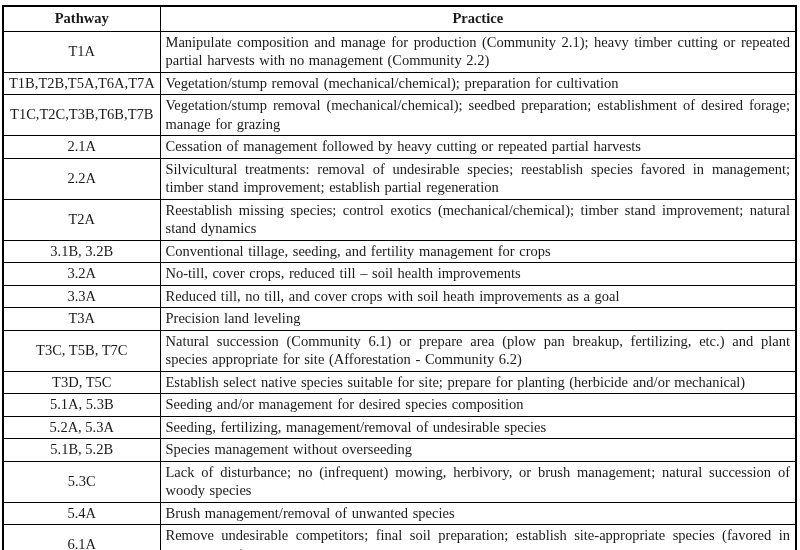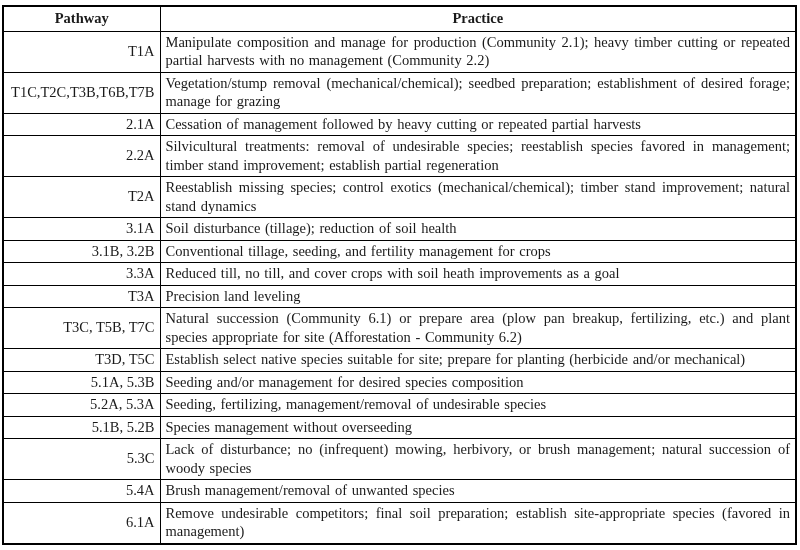--- a/index.html
+++ b/index.html
@@ -31,21 +31,21 @@
     vertical-align: middle;
     overflow: hidden;
   }
   table.pathway-table th {
     font-weight: bold;
     text-align: center;
     padding-top: 2px;
     padding-bottom: 3px;
   }
   td.pathway-cell {
-    text-align: right;
+    text-align: center;
     white-space: nowrap;
     margin-top: 7px;
   }
   td.practice-cell {
     text-align: justify;
     word-spacing: 1px;
   }
 </style>
 </head>
 <body>
@@ -62,42 +62,46 @@
         <th>Practice</th>
       </tr>
     </thead>
     <tbody id="table-body">
 
     <tr>
           <td class="pathway-cell">T1A</td>
           <td class="practice-cell">Manipulate composition and manage for production (Community 2.1); heavy timber cutting or repeated partial harvests with no management (Community 2.2)</td>
         </tr>
         <tr>
+          <td class="pathway-cell">T1B,T2B,T5A,T6A,T7A</td>
+          <td class="practice-cell">Vegetation/stump removal (mechanical/chemical); preparation for cultivation</td>
+        </tr>
+        <tr>
           <td class="pathway-cell">T1C,T2C,T3B,T6B,T7B</td>
           <td class="practice-cell">Vegetation/stump removal (mechanical/chemical); seedbed preparation; establishment of desired forage; manage for grazing</td>
         </tr>
         <tr>
           <td class="pathway-cell">2.1A</td>
           <td class="practice-cell">Cessation of management followed by heavy cutting or repeated partial harvests</td>
         </tr>
         <tr>
           <td class="pathway-cell">2.2A</td>
           <td class="practice-cell">Silvicultural treatments: removal of undesirable species; reestablish species favored in management; timber stand improvement; establish partial regeneration</td>
         </tr>
         <tr>
           <td class="pathway-cell">T2A</td>
           <td class="practice-cell">Reestablish missing species; control exotics (mechanical/chemical); timber stand improvement; natural stand dynamics</td>
         </tr>
         <tr>
-          <td class="pathway-cell">3.1A</td>
-          <td class="practice-cell">Soil disturbance (tillage); reduction of soil health</td>
+          <td class="pathway-cell">3.1B, 3.2B</td>
+          <td class="practice-cell">Conventional tillage, seeding, and fertility management for crops</td>
         </tr>
         <tr>
-          <td class="pathway-cell">3.1B, 3.2B</td>
-          <td class="practice-cell">Conventional tillage, seeding, and fertility management for crops</td>
+          <td class="pathway-cell">3.2A</td>
+          <td class="practice-cell">No-till, cover crops, reduced till – soil health improvements</td>
         </tr>
         <tr>
           <td class="pathway-cell">3.3A</td>
           <td class="practice-cell">Reduced till, no till, and cover crops with soil heath improvements as a goal</td>
         </tr>
         <tr>
           <td class="pathway-cell">T3A</td>
           <td class="practice-cell">Precision land leveling</td>
         </tr>
         <tr>

